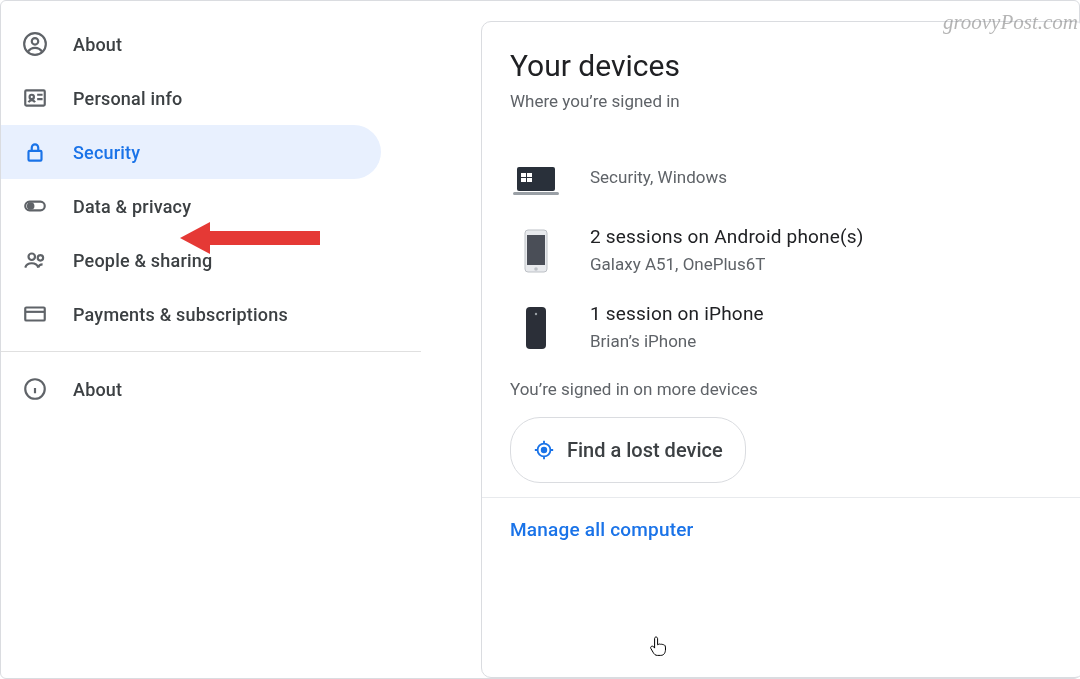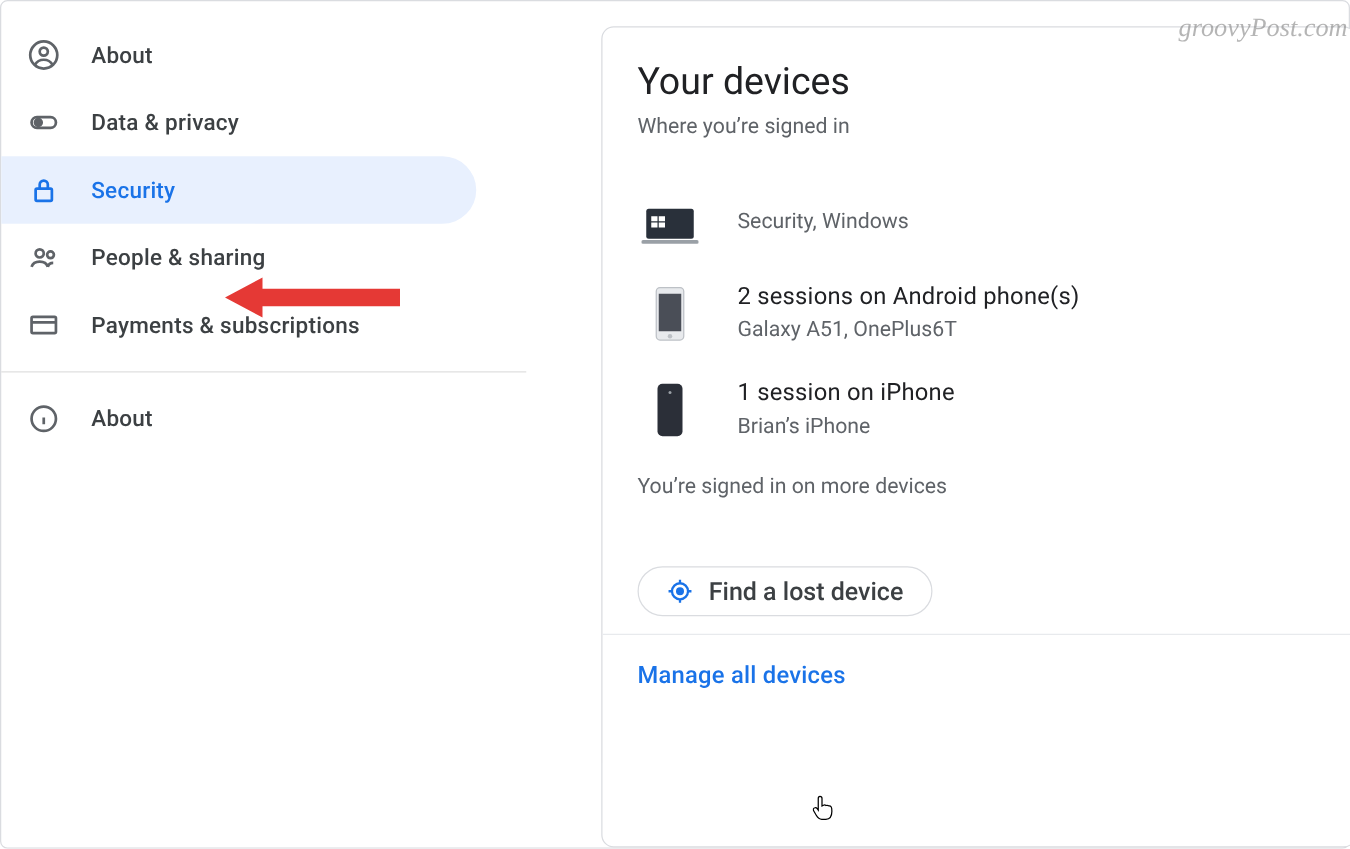--- a/index.html
+++ b/index.html
@@ -114,27 +114,26 @@
     color: #5f6368;
     margin: 14px 0 18px 0;
   }
 
   .find-btn {
     display: inline-flex;
     align-items: center;
     gap: 12px;
     border: 1px solid #dadce0;
     border-radius: 30px;
-    padding: 7px 22px;
+    padding: 20px 22px;
     font-size: 20px;
     font-weight: 500;
     color: #3c4043;
     cursor: pointer;
     background: #fff;
-    margin-top: 36px;
   }
   .find-btn .ficon { color:#1a73e8; display:flex; width:22px; height:22px; }
 
   .card-footer {
     border-top: 1px solid #e8eaed;
     padding: 20px 28px 26px 28px;
     background: #fafafa00;
   }
   .manage-link {
     color: #1a73e8;
@@ -177,39 +176,49 @@
       <span class="icon">
         <svg viewBox="0 0 24 24" fill="none" stroke="currentColor" stroke-width="2">
             <circle cx="12" cy="12" r="10"></circle>
             <circle cx="12" cy="9.5" r="3"></circle>
             <path d="M5.5 19.2c1.4-2.5 4-3.7 6.5-3.7s5.1 1.2 6.5 3.7"></path>
           </svg>
       </span>
       <span>About</span>
     </div>
 
+    <div class="nav-item">
+      <span class="icon">
+        <svg viewBox="0 0 24 24" fill="none" stroke="currentColor" stroke-width="2">
+            <rect x="3" y="5" width="18" height="14" rx="1"></rect>
+            <circle cx="9" cy="11" r="2"></circle>
+            <path d="M6 16c.7-1.3 2-2 3-2s2.3.7 3 2M14 9h5M14 13h5"></path>
+          </svg>
+      </span>
+      <span>Personal info</span>
+    </div>
+
+    <div class="nav-item active">
+      <span class="icon">
+        <svg viewBox="0 0 24 24" fill="none" stroke="currentColor" stroke-width="2">
+            <rect x="6" y="11" width="12" height="9" rx="1"></rect>
+            <path d="M9 11V8a3 3 0 0 1 6 0v3"></path>
+          </svg>
+      </span>
+      <span>Security</span>
+    </div>
 
     <div class="nav-item">
       <span class="icon">
         <svg viewBox="0 0 24 24" fill="none" stroke="currentColor" stroke-width="2">
             <rect x="3" y="8" width="18" height="8" rx="4"></rect>
             <circle cx="8" cy="12" r="2.5" fill="currentColor"></circle>
           </svg>
       </span>
       <span>Data &amp; privacy</span>
-    </div>
-
-    <div class="nav-item active">
-      <span class="icon">
-        <svg viewBox="0 0 24 24" fill="none" stroke="currentColor" stroke-width="2">
-            <rect x="6" y="11" width="12" height="9" rx="1"></rect>
-            <path d="M9 11V8a3 3 0 0 1 6 0v3"></path>
-          </svg>
-      </span>
-      <span>Security</span>
     </div>
 
     <div class="nav-item">
       <span class="icon">
         <svg viewBox="0 0 24 24" fill="none" stroke="currentColor" stroke-width="2">
             <circle cx="9" cy="9" r="3"></circle>
             <circle cx="17" cy="10" r="2.5"></circle>
             <path d="M3 19c.8-2.7 3.5-4 6-4s5.2 1.3 6 4M15 19c.4-1.7 2-3 4-3"></path>
           </svg>
       </span>
@@ -297,21 +306,21 @@
                 <circle cx="12" cy="12" r="7"></circle>
                 <circle cx="12" cy="12" r="2.5" fill="currentColor"></circle>
                 <path d="M12 2v3M12 19v3M2 12h3M19 12h3"></path>
               </svg>
           </span>
           <span>Find a lost device</span>
         </div>
       </div>
 
       <div class="card-footer">
-        <span class="manage-link">Manage all devices</span>
+        <span class="manage-link">Manage all computer</span>
       </div>
     </section>
   </div>
 
 </div>
 
 <svg class="arrow-ann" viewBox="0 0 140 40">
   <polygon points="0,20 30,4 30,13 140,13 140,27 30,27 30,36" fill="#e53935"></polygon>
 </svg>
 

